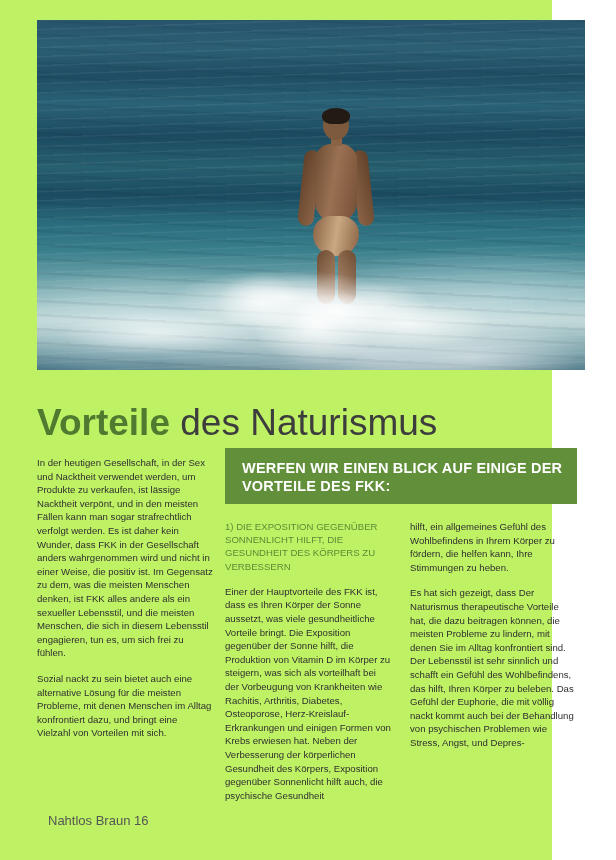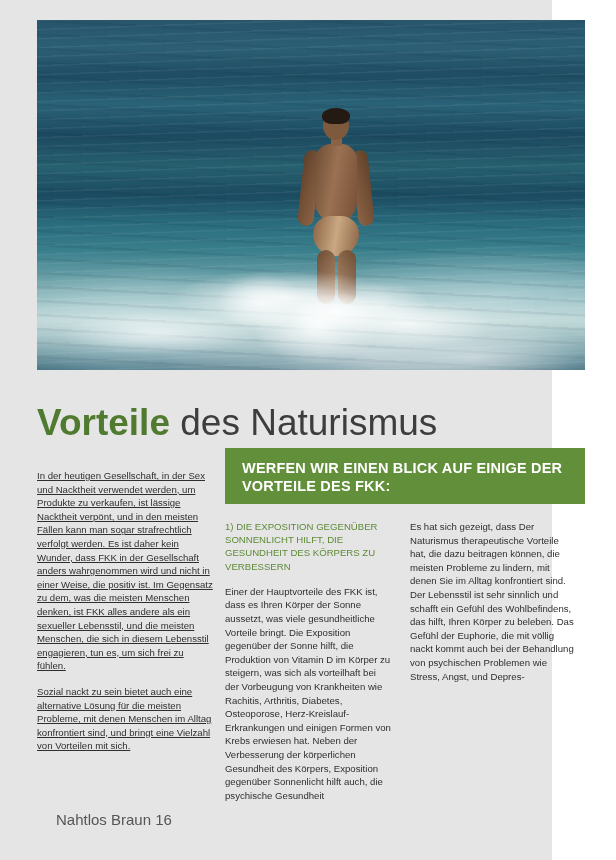--- a/index.html
+++ b/index.html
@@ -12,21 +12,21 @@
     background: #ffffff;
     font-family: "Liberation Sans", sans-serif;
     overflow: hidden;
     position: relative;
   }
 
   .page {
     position: relative;
     width: 552px;
     height: 860px;
-    background: #e5e5e5;
+    background: #bef264;
   }
 
   
   .hero {
     position: absolute;
     left: 37px;
     top: 20px;
     width: 548px;
     height: 350px;
     overflow: hidden;
@@ -214,33 +214,31 @@
     line-height: 13.6px;
     color: #2f2f2f;
     text-align: left;
   }
   .col p {
     margin: 0 0 12px 0;
   }
 
   #col-intro {
     left: 37px;
-    top: 469px;
+    top: 456px;
     width: 176px;
-    text-decoration: underline;
   }
 
   .green-banner {
     position: absolute;
     left: 225px;
     top: 448px;
     width: 352px;
     height: 56px;
     background: #628f3a;
-    padding-left: 8px;
   }
   .green-banner .banner-text {
     position: absolute;
     left: 17px;
     top: 11px;
     right: 12px;
     color: #ffffff;
     font-weight: bold;
     font-size: 14.5px;
     line-height: 18px;
@@ -262,23 +260,23 @@
     width: 167px;
   }
   #col-right {
     left: 410px;
     top: 520px;
     width: 167px;
   }
 
   .footer {
     position: absolute;
-    left: 56px;
+    left: 48px;
     bottom: 32px;
-    font-size: 15px;
+    font-size: 13px;
     color: #555555;
   }
 </style>
 </head>
 <body>
 
 <div class="page">
 
   <div class="hero">
     <div class="hero-sea"></div>
@@ -296,31 +294,32 @@
       <div class="fig-waterline"></div>
     </div>
     <div class="hero-foam"></div>
     <div class="hero-splash"></div>
   </div>
 
   <h1 class="title"><span class="strong">Vorteile</span><span class="rest"> des Naturismus</span></h1>
 
   <div class="col" id="col-intro">
     <p>In der heutigen Gesellschaft, in der Sex und Nacktheit verwendet werden, um Produkte zu verkaufen, ist lässige Nacktheit verpönt, und in den meisten Fällen kann man sogar strafrechtlich verfolgt werden. Es ist daher kein Wunder, dass FKK in der Gesellschaft anders wahrgenommen wird und nicht in einer Weise, die positiv ist. Im Gegensatz zu dem, was die meisten Menschen denken, ist FKK alles andere als ein sexueller Lebensstil, und die meisten Menschen, die sich in diesem Lebensstil engagieren, tun es, um sich frei zu fühlen.</p>
-    <p>Sozial nackt zu sein bietet auch eine alternative Lösung für die meisten Probleme, mit denen Menschen im Alltag konfrontiert sind, und bringt eine Vielzahl von Vorteilen mit sich.</p>
+    <p>Sozial nackt zu sein bietet auch eine alternative Lösung für die meisten Probleme, mit denen Menschen im Alltag konfrontiert dazu, und bringt eine Vielzahl von Vorteilen mit sich.</p>
   </div>
 
   <div class="green-banner">
     <div class="banner-text">WERFEN WIR EINEN BLICK AUF EINIGE DER VORTEILE DES FKK:</div>
   </div>
 
   <div class="col" id="col-mid">
     <p class="subhead">1) DIE EXPOSITION GEGENÜBER SONNENLICHT HILFT, DIE GESUNDHEIT DES KÖRPERS ZU VERBESSERN</p>
     <p>Einer der Hauptvorteile des FKK ist, dass es Ihren Körper der Sonne aussetzt, was viele gesundheitliche Vorteile bringt. Die Exposition gegenüber der Sonne hilft, die Produktion von Vitamin D im Körper zu steigern, was sich als vorteilhaft bei der Vorbeugung von Krankheiten wie Rachitis, Arthritis, Diabetes, Osteoporose, Herz-Kreislauf-Erkrankungen und einigen Formen von Krebs erwiesen hat. Neben der Verbesserung der körperlichen Gesundheit des Körpers, Exposition gegenüber Sonnenlicht hilft auch, die psychische Gesundheit</p>
   </div>
 
   <div class="col" id="col-right">
+    <p>hilft, ein allgemeines Gefühl des Wohlbefindens in Ihrem Körper zu fördern, die helfen kann, Ihre Stimmungen zu heben.</p>
     <p>Es hat sich gezeigt, dass Der Naturismus therapeutische Vorteile hat, die dazu beitragen können, die meisten Probleme zu lindern, mit denen Sie im Alltag konfrontiert sind. Der Lebensstil ist sehr sinnlich und schafft ein Gefühl des Wohlbefindens, das hilft, Ihren Körper zu beleben. Das Gefühl der Euphorie, die mit völlig nackt kommt auch bei der Behandlung von psychischen Problemen wie Stress, Angst, und Depres-</p>
   </div>
 
   <div class="footer">Nahtlos Braun 16</div>
 
 </div>
 
 </body></html>

